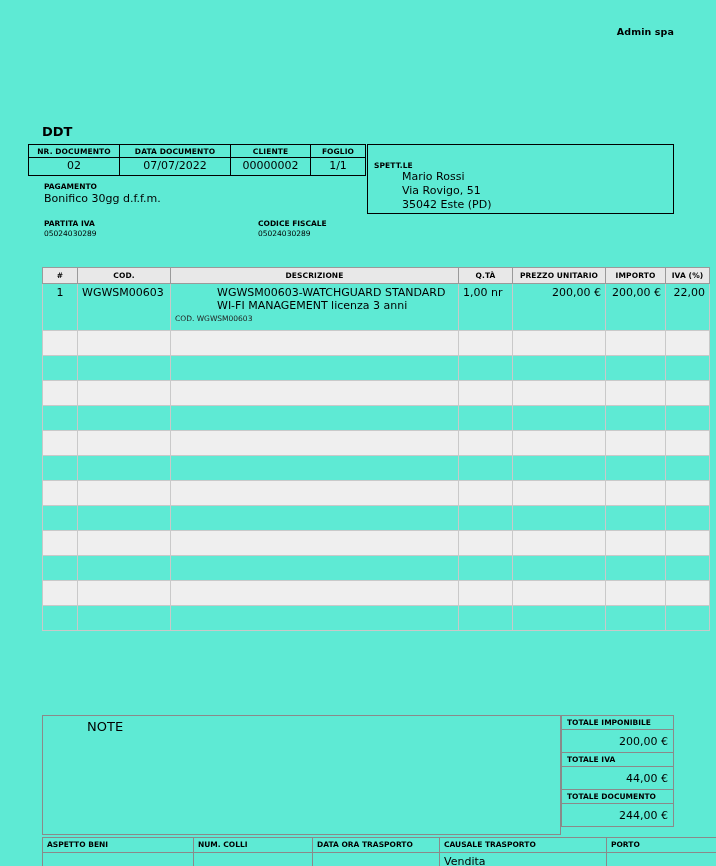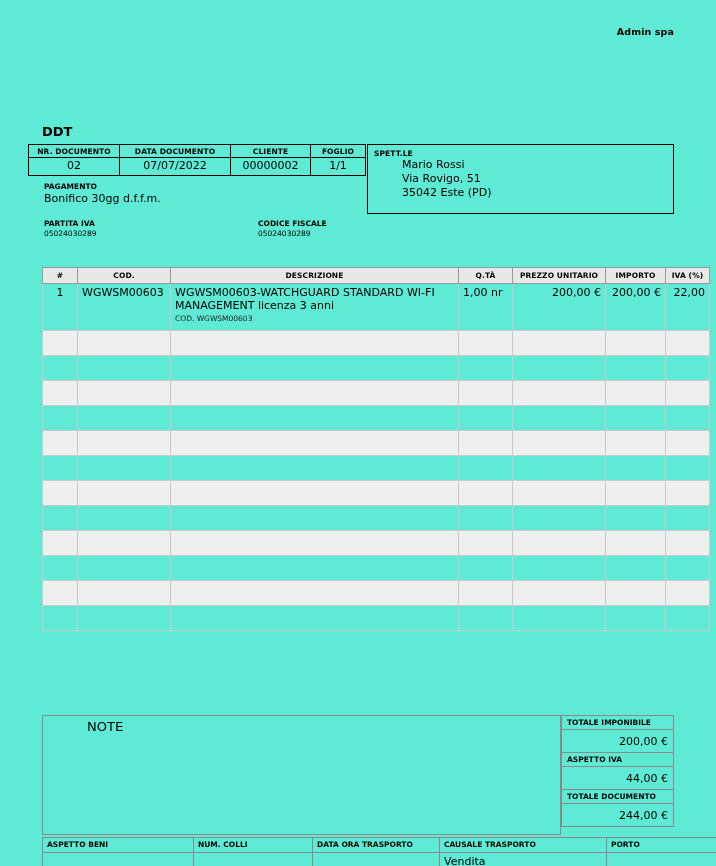--- a/index.html
+++ b/index.html
@@ -89,21 +89,21 @@
 
   
   .spett {
     position: absolute;
     left: 367px;
     top: 144px;
     width: 307px;
     height: 70px;
     border: 1px solid #000;
     box-sizing: border-box;
-    padding: 4px 6px;
+    padding: 16px 6px;
   }
   .spett .lbl {
     font-size: 7.5px;
     font-weight: bold;
     letter-spacing: 0.1px;
   }
   .spett .ln {
     font-size: 11px;
     line-height: 14px;
     margin-left: 28px;
@@ -172,21 +172,21 @@
     border: 1px solid #c9c9c9;
     font-size: 11px;
     padding: 2px 4px;
     height: 20px;
     vertical-align: top;
   }
   .items tr.filled td { height: 42px; }
   .items tr.alt td { background: #efefef; }
   .items td.c { text-align: center; }
   .items td.r { text-align: right; }
-  .desc-main { line-height: 13px; }
+  .desc-main { line-height: 13px; margin-left: 42px; }
   .desc-sub { font-size: 7.5px; color: #222; padding-top: 2px; }
 
   
   .notes {
     position: absolute;
     left: 42px;
     top: 715px;
     width: 519px;
     height: 120px;
     border: 1px solid #8a8a8a;
@@ -429,21 +429,21 @@
 
   <table class="totals">
     <tbody>
         <tr>
       <td class="tl">TOTALE IMPONIBILE</td>
     </tr>
     <tr>
       <td class="tv">200,00 €</td>
     </tr>
     <tr>
-      <td class="tl">ASPETTO IVA</td>
+      <td class="tl">TOTALE IVA</td>
     </tr>
     <tr>
       <td class="tv">44,00 €</td>
     </tr>
     <tr>
       <td class="tl">TOTALE DOCUMENTO</td>
     </tr>
     <tr>
       <td class="tv">244,00 €</td>
     </tr>

